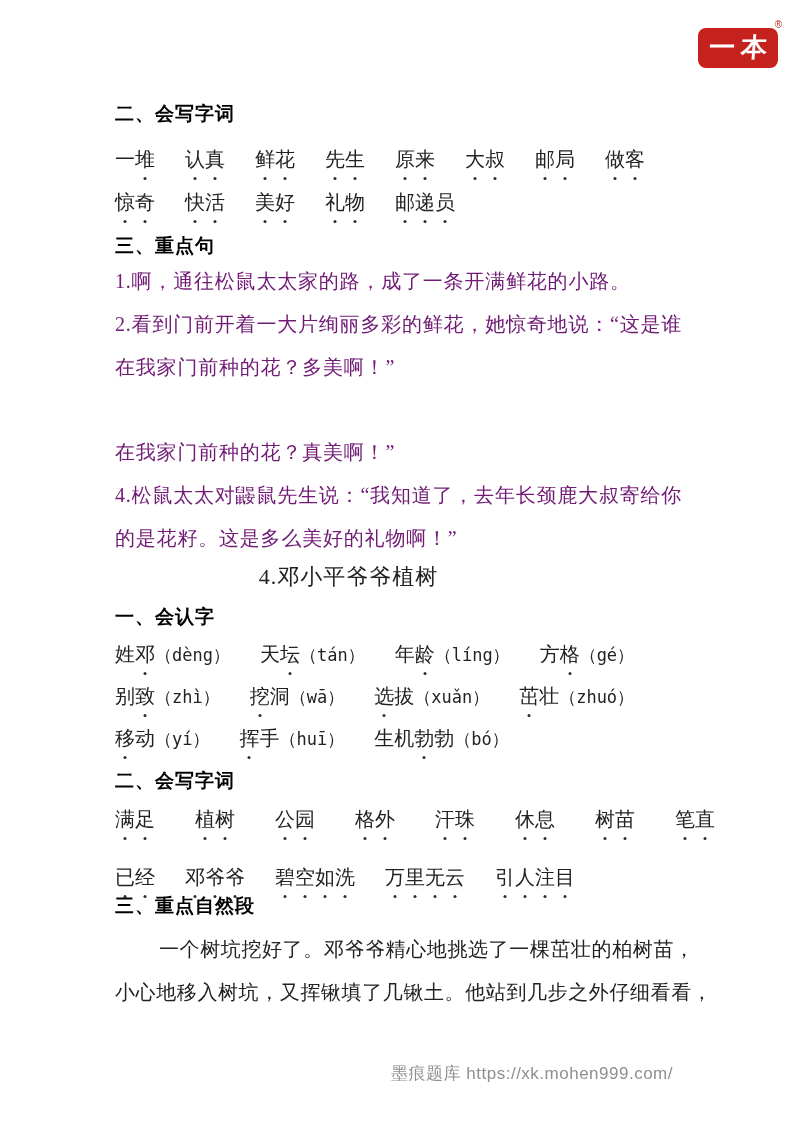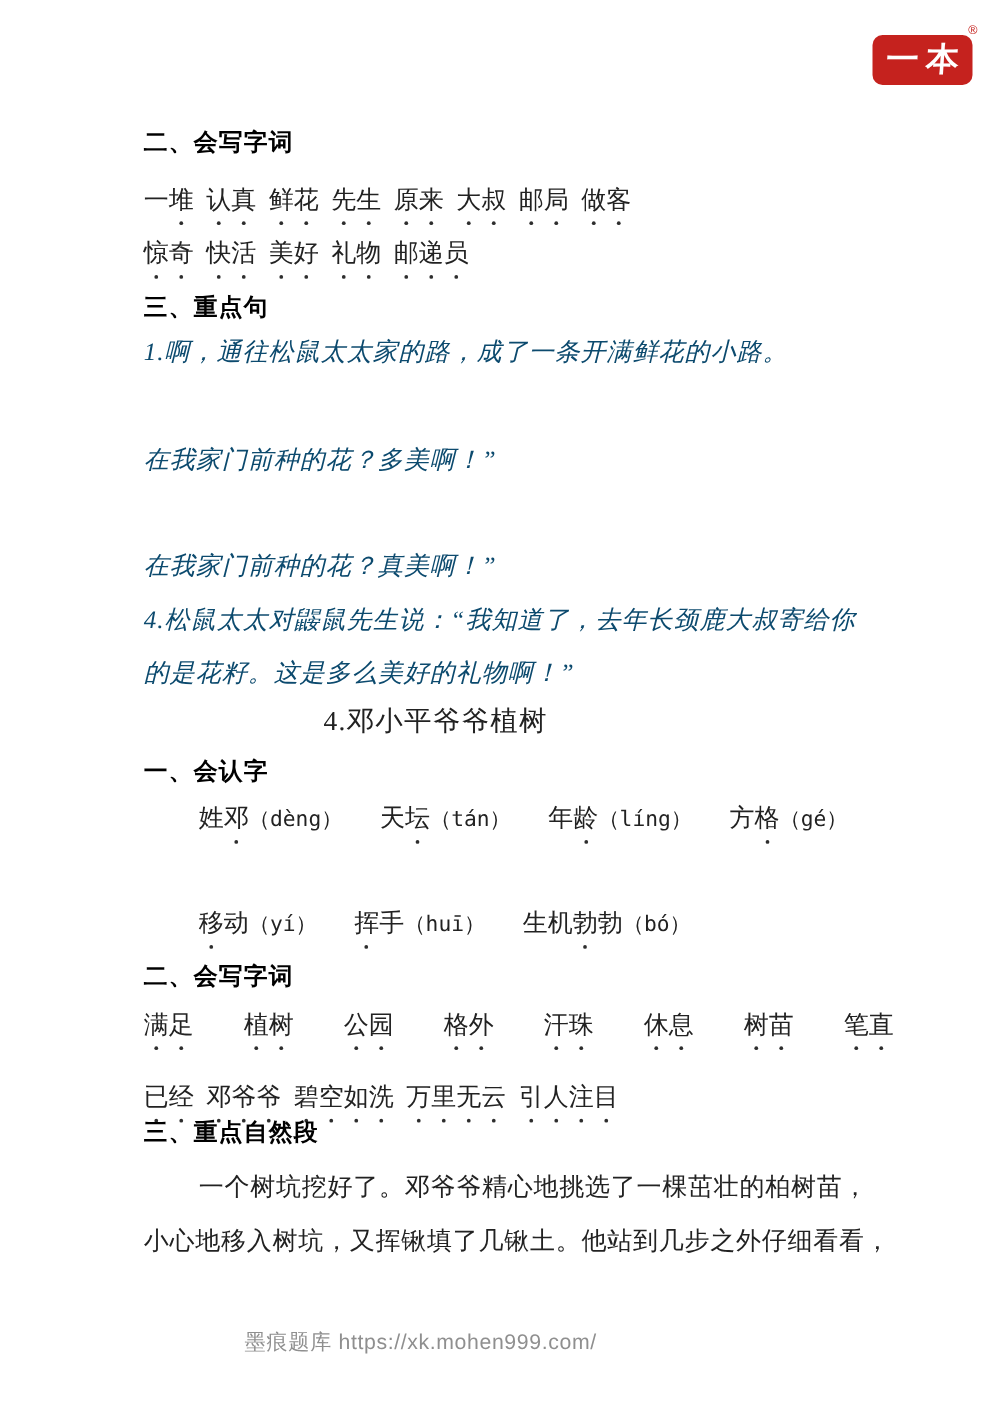--- a/index.html
+++ b/index.html
@@ -37,50 +37,50 @@
   }
 
   
   .abs { position: absolute; left: 115px; white-space: nowrap; }
   .heading {
     font-family: "Liberation Sans", "DejaVu Sans", sans-serif;
     font-weight: 700; font-size: 19px; color: #000;
     letter-spacing: 1px;
   }
   .sentence {
-    font-size: 20px; letter-spacing: 0.8px; color: #0c4a6e; font-style: italic;
+    font-size: 20px; letter-spacing: 0.8px; color: #701a75;
   }
   .lesson-title {
     position: absolute; left: 0; width: 697px; text-align: center;
     font-size: 22px; color: #222; letter-spacing: 1px;
   }
 
   
   .word-row { display: flex; font-size: 20px; color: #222; }
-  .gap26 { gap: 10px; align-items: flex-end; }
+  .gap26 { gap: 30px; align-items: flex-end; }
   .gap24 { gap: 40px; }
-  .gap30 { gap: 30px; margin-left: 44px; }
+  .gap30 { gap: 30px; }
   .word { white-space: nowrap; }
   .char { position: relative; display: inline-block; }
   .char.dot::after {
     content: ""; position: absolute; left: 50%; bottom: -7px;
     transform: translateX(-50%);
     width: 3px; height: 3px; border-radius: 50%; background: #2d2d2d;
   }
   .pinyin {
     font-family: "DejaVu Sans Mono", monospace;
     font-size: 17px; color: #222;
   }
 
   .para-line { font-size: 20px; letter-spacing: 0.6px; color: #222; }
   .indent { padding-left: 44px; }
 
   .footer {
     position: absolute; left: 0; top: 1062px; width: 673px;
-    text-align: center;
+    text-align: right;
     font-family: "Liberation Sans", "DejaVu Sans", sans-serif;
     font-size: 17px; color: #8f8f8f; letter-spacing: 0.5px;
   }
 </style>
 </head>
 <body>
 
 <div class="page">
 
   <div class="logo-box">
@@ -102,33 +102,40 @@
   <div class="abs word-row gap26" style="top:189px">
       <span class="word"><span class="char dot">惊</span><span class="char dot">奇</span></span>
       <span class="word"><span class="char dot">快</span><span class="char dot">活</span></span>
       <span class="word"><span class="char dot">美</span><span class="char dot">好</span></span>
       <span class="word"><span class="char dot">礼</span><span class="char dot">物</span></span>
       <span class="word"><span class="char dot">邮</span><span class="char dot">递</span><span class="char dot">员</span></span>
     </div>
 
   <div class="abs heading" style="top:233px">三、重点句</div>
   <div class="abs sentence" style="top:268px">1.啊，通往松鼠太太家的路，成了一条开满鲜花的小路。</div>
+  <div class="abs sentence" style="top:311px">2.看到门前开着一大片绚丽多彩的鲜花，她惊奇地说：“这是谁</div>
   <div class="abs sentence" style="top:354px">在我家门前种的花？多美啊！”</div>
   <div class="abs sentence" style="top:439px">在我家门前种的花？真美啊！”</div>
   <div class="abs sentence" style="top:482px">4.松鼠太太对鼹鼠先生说：“我知道了，去年长颈鹿大叔寄给你</div>
   <div class="abs sentence" style="top:525px">的是花籽。这是多么美好的礼物啊！”</div>
 
   <div class="lesson-title" style="top:562px">4.邓小平爷爷植树</div>
 
   <div class="abs heading" style="top:604px">一、会认字</div>
   <div class="abs word-row gap30" style="top:641px">
       <span class="word"><span class="char">姓</span><span class="char dot">邓</span><span class="pinyin">（dèng）</span></span>
       <span class="word"><span class="char">天</span><span class="char dot">坛</span><span class="pinyin">（tán）</span></span>
       <span class="word"><span class="char">年</span><span class="char dot">龄</span><span class="pinyin">（líng）</span></span>
       <span class="word"><span class="char">方</span><span class="char dot">格</span><span class="pinyin">（gé）</span></span>
+    </div>
+  <div class="abs word-row gap30" style="top:683px">
+      <span class="word"><span class="char">别</span><span class="char dot">致</span><span class="pinyin">（zhì）</span></span>
+      <span class="word"><span class="char dot">挖</span><span class="char">洞</span><span class="pinyin">（wā）</span></span>
+      <span class="word"><span class="char dot">选</span><span class="char">拔</span><span class="pinyin">（xuǎn）</span></span>
+      <span class="word"><span class="char dot">茁</span><span class="char">壮</span><span class="pinyin">（zhuó）</span></span>
     </div>
   <div class="abs word-row gap30" style="top:725px">
       <span class="word"><span class="char dot">移</span><span class="char">动</span><span class="pinyin">（yí）</span></span>
       <span class="word"><span class="char dot">挥</span><span class="char">手</span><span class="pinyin">（huī）</span></span>
       <span class="word"><span class="char">生</span><span class="char">机</span><span class="char dot">勃</span><span class="char">勃</span><span class="pinyin">（bó）</span></span>
     </div>
 
   <div class="abs heading" style="top:768px">二、会写字词</div>
   <div class="abs word-row gap24" style="top:806px">
       <span class="word"><span class="char dot">满</span><span class="char dot">足</span></span>

